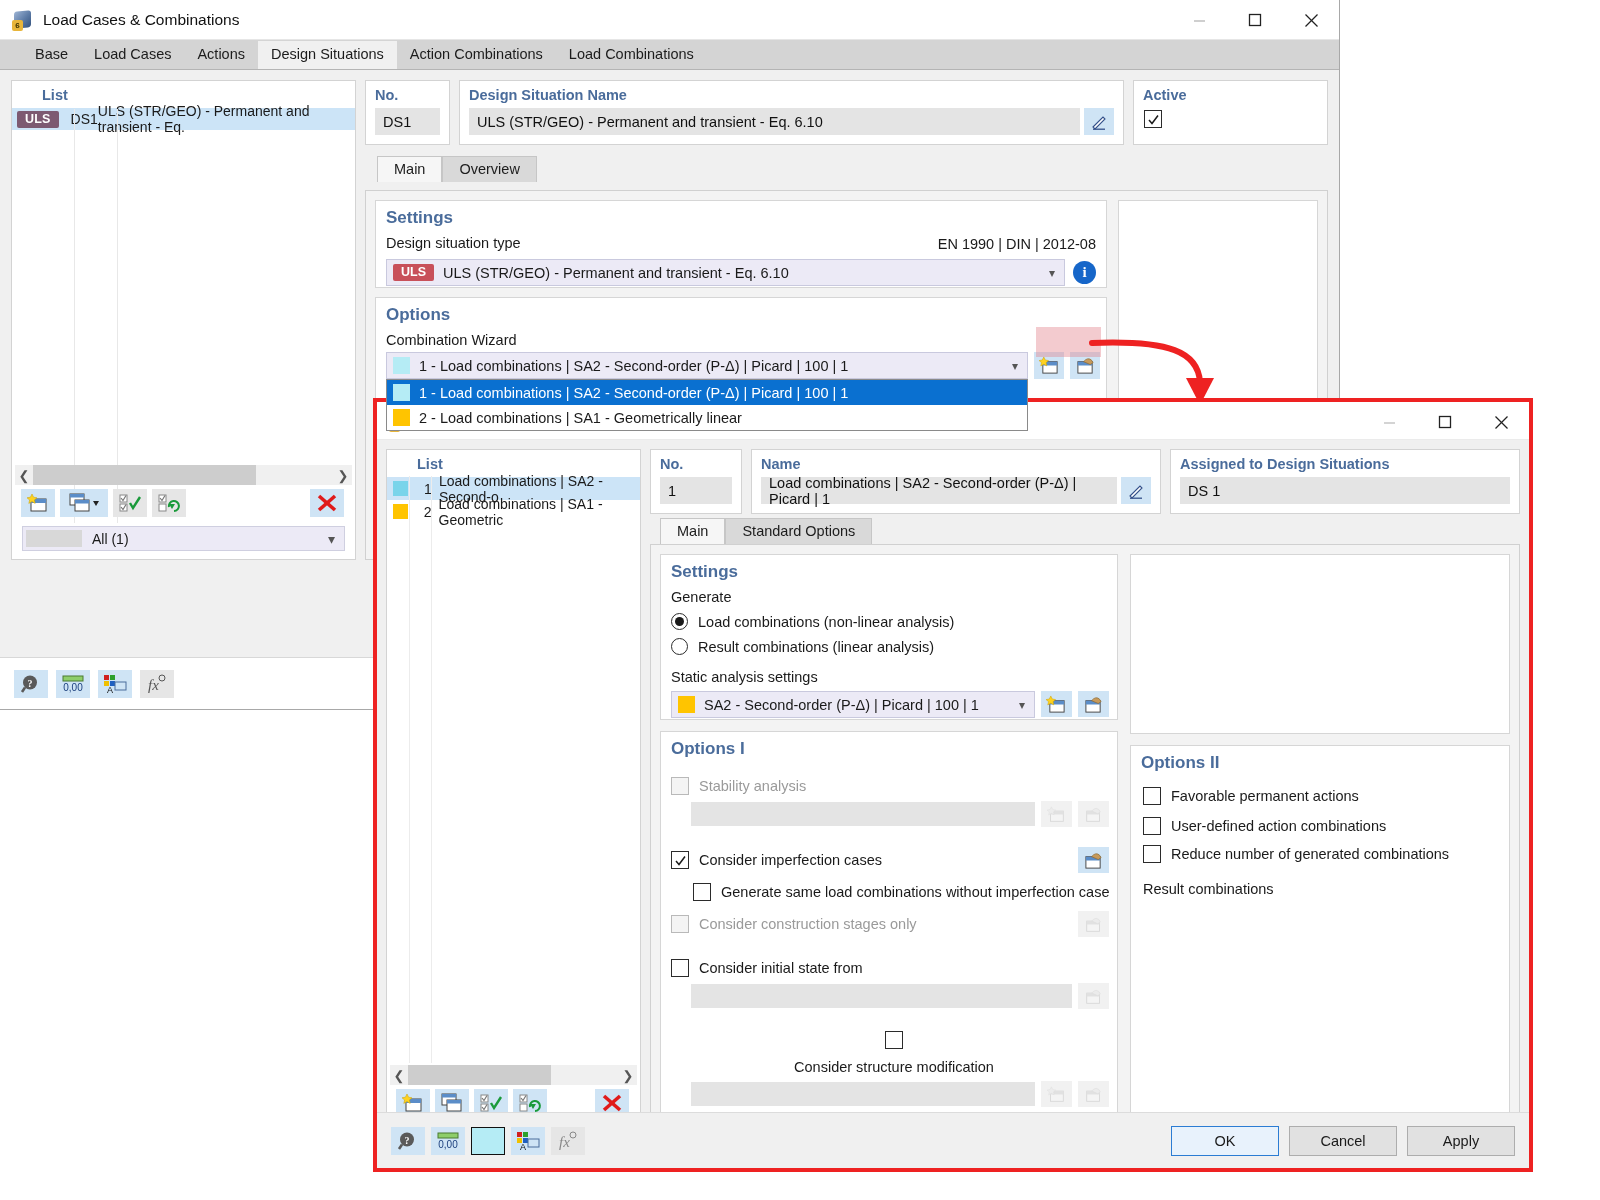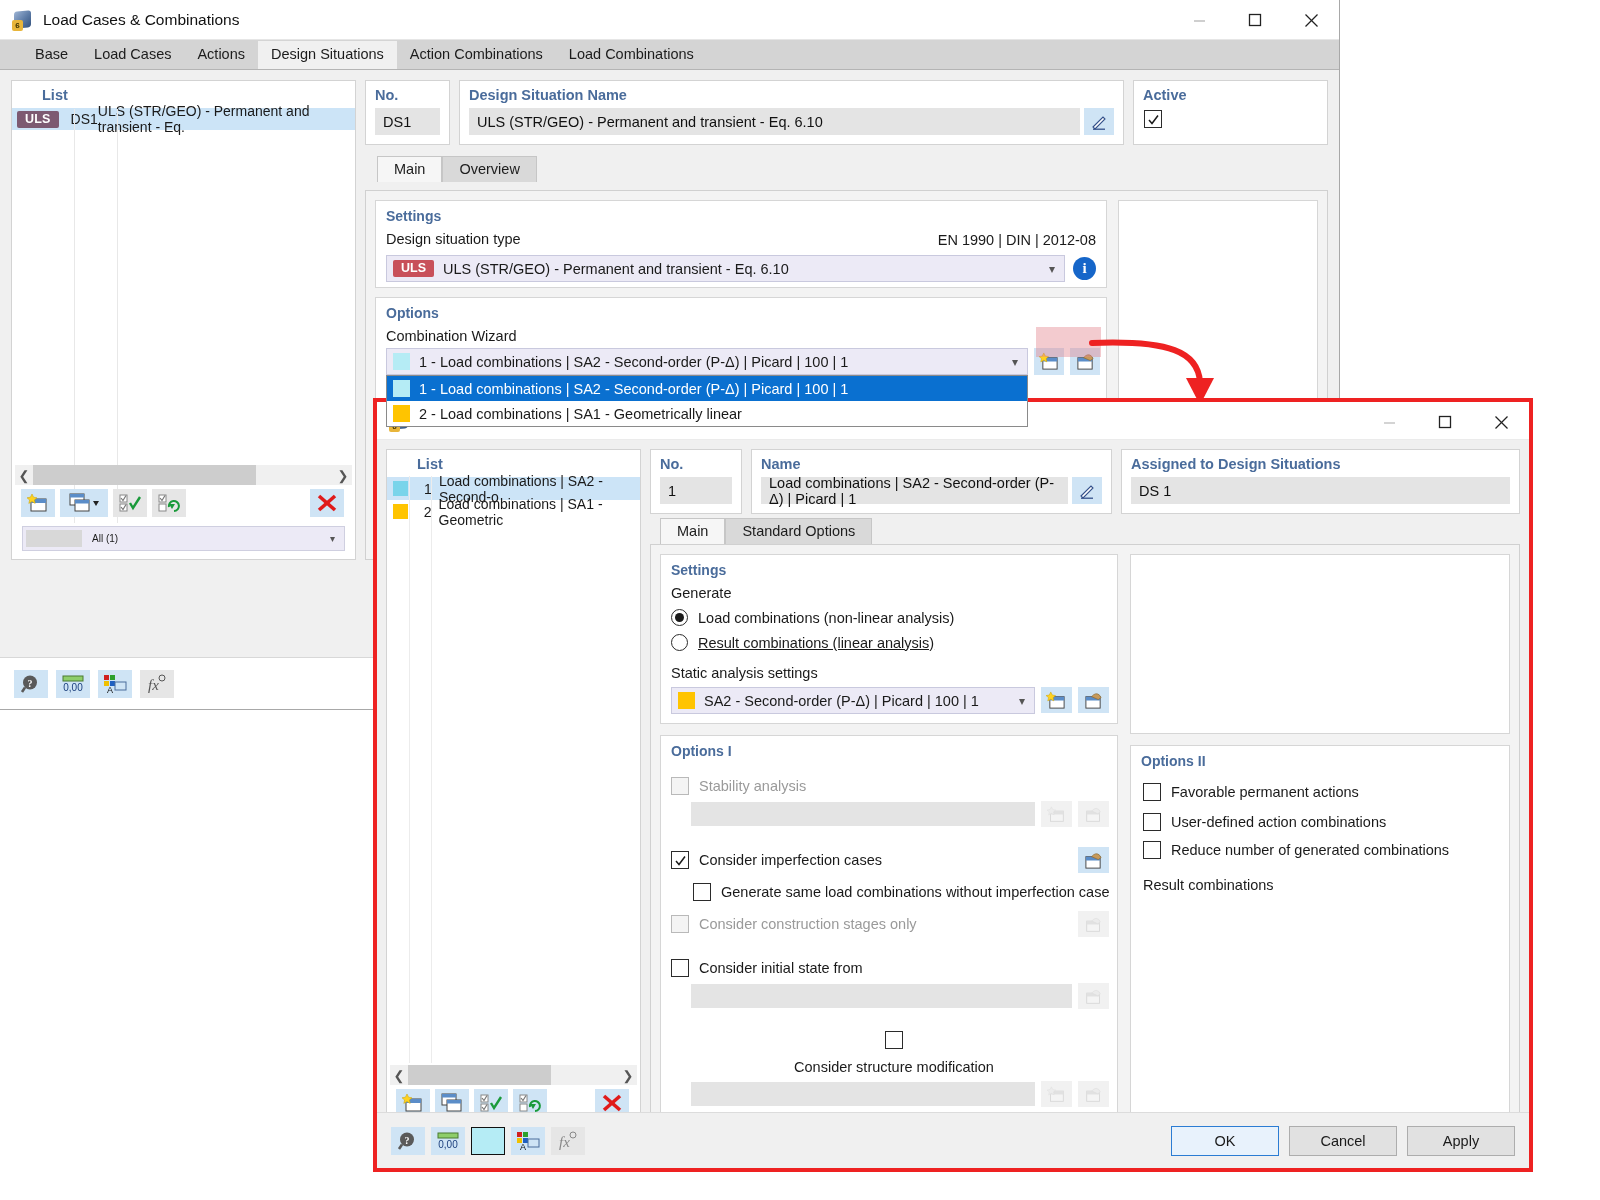--- a/index.html
+++ b/index.html
@@ -82,21 +82,21 @@
     width:34px; height:28px; display:flex; align-items:center; justify-content:center;
     background:#cfe4f5; border:1px solid transparent; position:relative;
   }
   .tbtn.plain{ background:#e6e6e6; }
   .tbtn.splitter{ width:48px; }
   .tbtn.del{ background:#cfe4f5; margin-left:auto; margin-right:8px; }
 
   .filter-combo{
     position:absolute; left:10px; right:10px; bottom:8px; height:25px;
     background:#eceaf6; border:1px solid #cfcfe0; display:flex; align-items:center;
-    font-size:10px;
+    font-size:14px;
   }
   .filter-combo .sw{ width:56px; height:17px; background:#d8d8d8; margin-left:3px; }
   .filter-combo .lbl{ margin-left:10px; }
   .filter-combo .chev{ margin-left:auto; margin-right:9px; color:#555; }
 
   
   #detail{ flex:1; display:flex; flex-direction:column; gap:9px;}
   .row-top{ display:flex; gap:9px; }
   #no-panel{ width:85px; }
   #name-panel{ flex:1; }
@@ -123,21 +123,21 @@
     padding:4px 16px 5px 16px; font-size:14.5px; background:#d9d9d9; color:#1c1c1c;
     border:1px solid #c6c6c6; border-bottom:none;
   }
   .inner-tab.active{ background:#f6f6f6; border-color:#c6c6c6;}
 
   .content-area{
     display:flex; gap:11px; border:1px solid #d0d0d0; background:#f3f3f3;
     padding:9px; flex:1;
   }
   .group{ background:#fff; border:1px solid #d6d6d6; position:relative; }
-  .group-title{ color:#4a6c9b; font-weight:bold; font-size:14px; padding:7px 0 4px 10px;}
+  .group-title{ color:#4a6c9b; font-weight:bold; font-size:17px; padding:7px 0 4px 10px;}
   .sub-label{ font-size:14.5px; padding:3px 0 4px 10px; }
 
   .combo{
     height:27px; background:#eceaf6; border:1px solid #c9c9de; display:flex; align-items:center;
     font-size:14.5px; padding-left:6px;
   }
   .combo .chev{ margin-left:auto; margin-right:9px; color:#555; font-size:12px;}
   .swatch{ width:17px; height:17px; flex:none; margin-right:9px; }
   .tag-uls{
     background:#c8505a; color:#fff; font-size:12.5px; font-weight:bold;
@@ -176,21 +176,21 @@
   #dlg-list{ width:255px; height:675px; position:relative; background:#fff; border:1px solid #d3d3d3;}
   .dlg-list-row{ display:flex; align-items:center; height:23px; font-size:14px; padding-left:6px;}
   .dlg-list-row.sel{ background:#cce4f7; }
   .dlg-list-row .num{ width:18px; text-align:right; margin-right:7px; }
   .dlg-list-col{ position:absolute; top:26px; bottom:60px; width:1px; background:#ececec; }
 
   #dlg-right{ flex:1; display:flex; flex-direction:column; }
   .dlg-top-fields{ display:flex; gap:9px; }
   #dlg-no{ width:92px; }
   #dlg-name{ flex:1; }
-  #dlg-assigned{ width:399px; }
+  #dlg-assigned{ width:350px; }
 
   .dlg-content{
     margin-top:0px; border:1px solid #d0d0d0; background:#f3f3f3; padding:9px;
     display:flex; gap:12px; height:582px;
   }
   .radio{
     width:17px; height:17px; border-radius:50%; border:1px solid #2b2b2b; background:#fff;
     display:inline-flex; align-items:center; justify-content:center; flex:none;
   }
   .radio .dot{ width:9px; height:9px; border-radius:50%; background:#1a1a1a; }
@@ -592,21 +592,21 @@
 
             <div class="group" style="height:180px;">
               <div class="group-title">Settings</div>
               <div class="sub-label">Generate</div>
               <div class="opt-row" style="padding:4px 0 0 10px;">
                 <span class="radio">
                     <span class="dot"></span>
                   </span>
                 <span>Load combinations (non-linear analysis)</span>
               </div>
-              <div class="opt-row" style="padding:8px 0 0 10px;text-decoration:underline;">
+              <div class="opt-row" style="padding:8px 0 0 10px;">
                 <span class="radio"></span>
                 <span>Result combinations (linear analysis)</span>
               </div>
               <div class="sub-label" style="padding-top:14px;">Static analysis settings</div>
               <div style="display:flex; gap:6px; padding:2px 8px 0 10px;">
                 <div class="combo" style="flex:1;">
                   <span class="swatch" style="background:#ffc400;"></span>
                   <span>SA2 - Second-order (P-Δ) | Picard | 100 | 1</span>
                   <span class="chev">▾</span>
                 </div>

